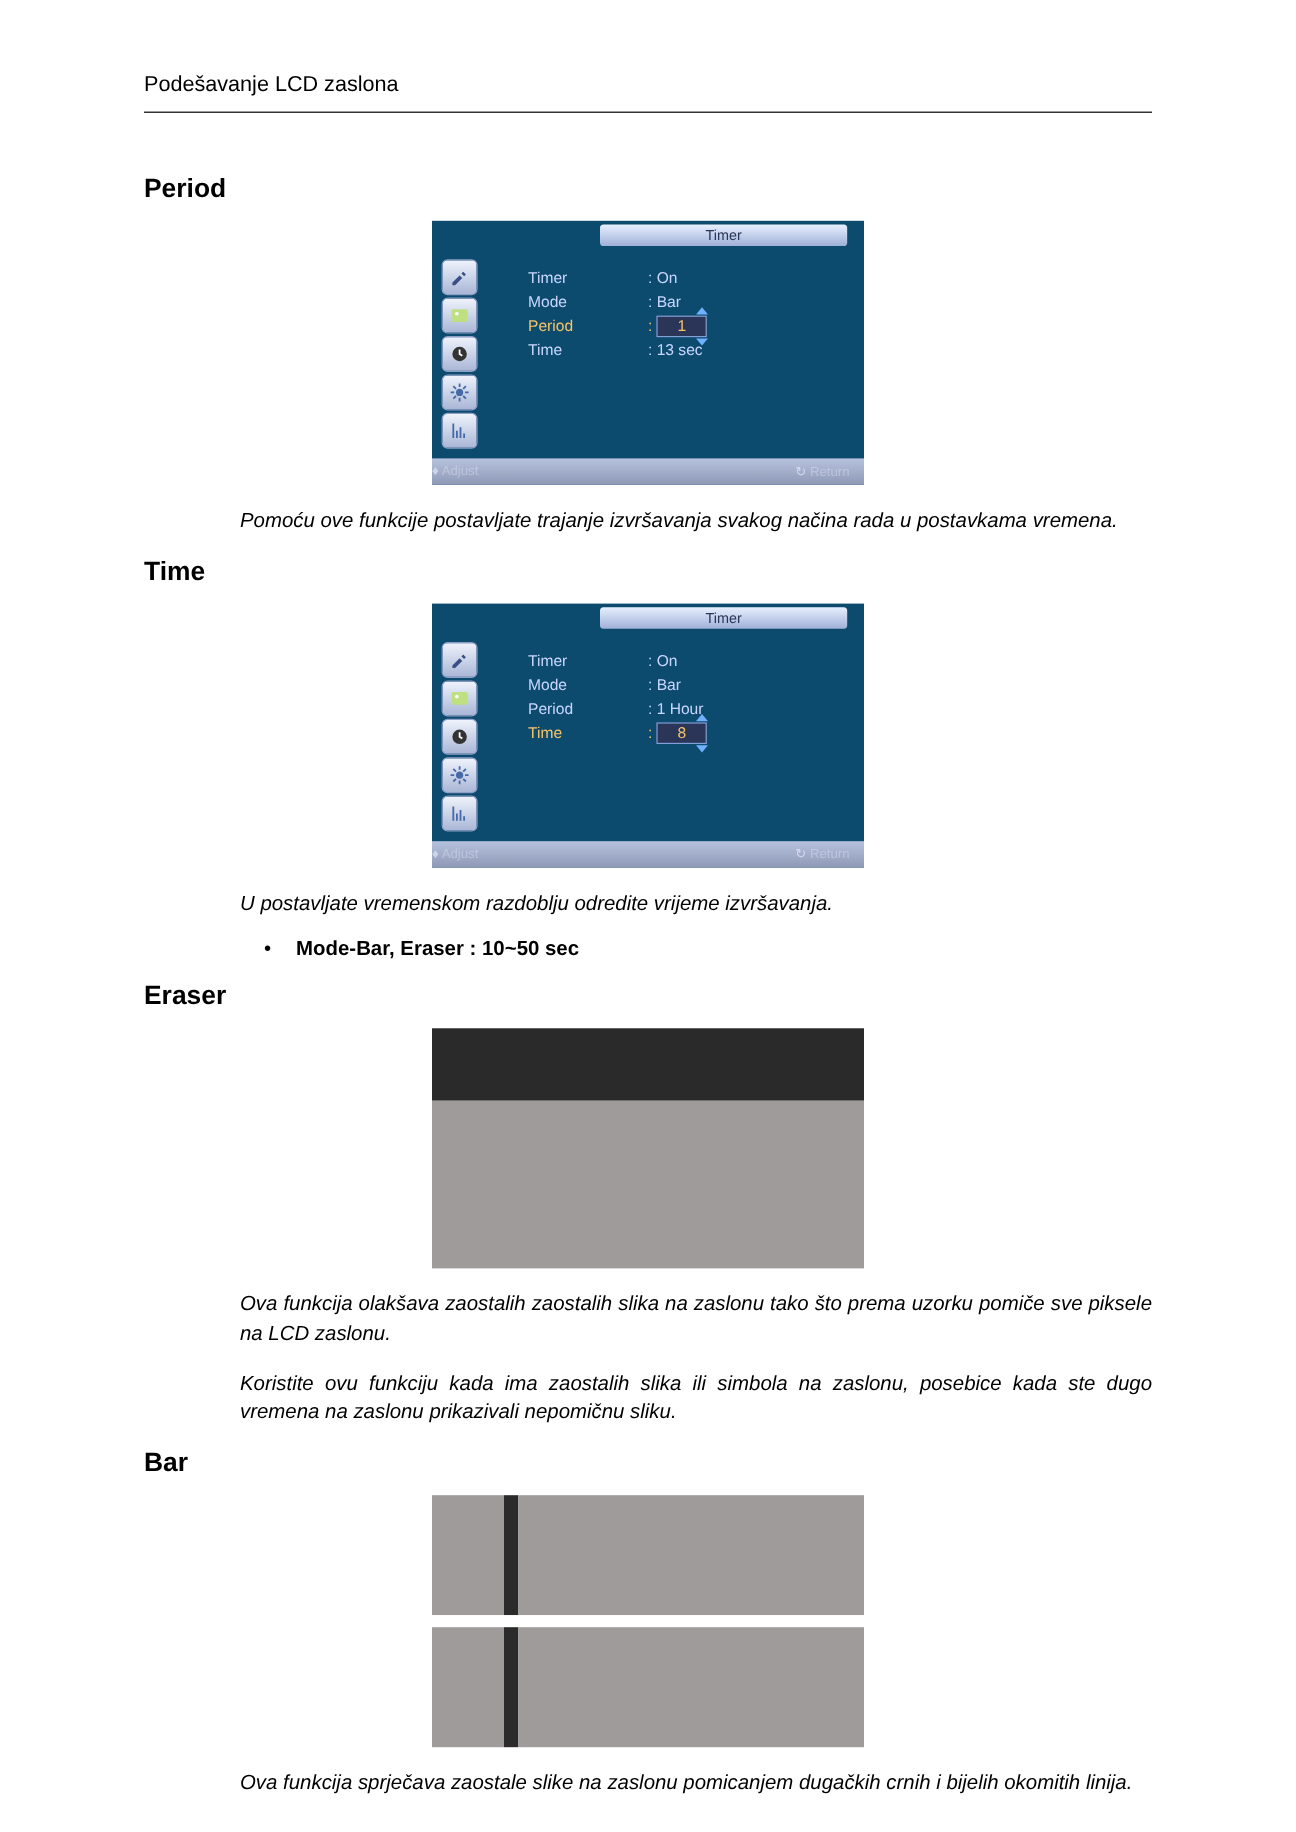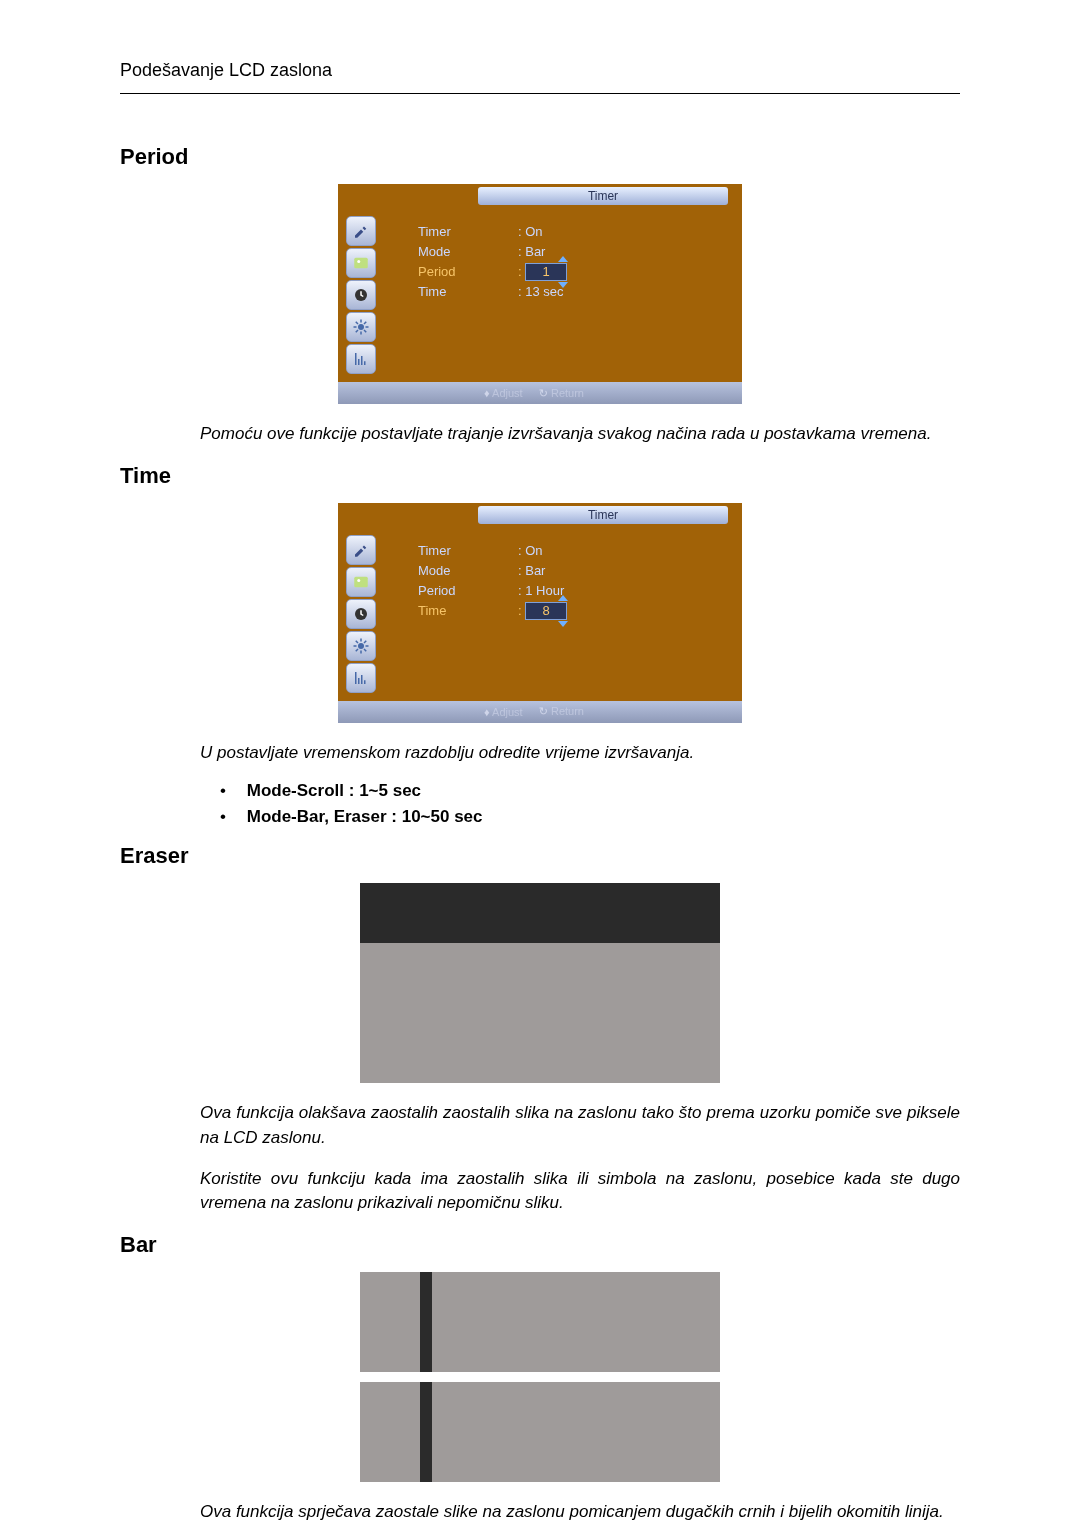--- a/index.html
+++ b/index.html
@@ -38,23 +38,23 @@
   ul.body-list li::before {
     content: "•";
     display: inline-block;
     width: 22px;
   }
   ul.body-list li { margin: 6px 0; }
   .bold { font-weight: bold; }
 
   
   .osd {
-    width: 404px;
+    width: 360px;
     margin: 0 auto 18px auto;
-    background: #a16207;
+    background: #0c4a6e;
     position: relative;
     font-size: 13px;
     color: #cfe0ff;
   }
   .osd-titlewrap {
     height: 26px;
     position: relative;
     margin-left: 80px;
     margin-right: 6px;
   }
@@ -111,21 +111,21 @@
     width: 0; height: 0;
     border-left: 5px solid transparent;
     border-right: 5px solid transparent;
   }
   .osd-arrow.up { top: -8px; border-bottom: 6px solid #6fb0ff; }
   .osd-arrow.down { bottom: -8px; border-top: 6px solid #6fb0ff; }
   .osd-footer {
     height: 22px;
     background: linear-gradient(#b7c2de,#8e99b7);
     display: flex;
-    justify-content: center;
+    justify-content: space-between;
     align-items: center;
     gap: 16px;
     padding-right: 12px;
     font-size: 11px;
     color: #728;
     color: #dfe6fa;
   }
   .osd-footer span { color: #eef0ff; opacity: .6; }
 
   
@@ -291,23 +291,20 @@
     </div>
   </div>
   <div class="osd-footer">
     <span>♦ <span>Adjust</span></span>
     <span>↻ <span>Return</span></span>
   </div>
 </div>
 
 <p class="body-text">U postavljate vremenskom razdoblju odredite vrijeme izvršavanja.</p>
 <ul class="body-list">
-  <li>
-    <span class="bold">Mode-Scroll</span><span class="bold"> : 1~5 sec</span>
-  </li>
   <li>
     <span class="bold">Mode-Bar, Eraser</span><span class="bold"> : 10~50 sec</span>
   </li>
 </ul>
 
 <div class="section-title">Eraser</div>
 <div class="scroll-box">
   <div class="scroll-top"></div>
   <div class="scroll-rest"></div>
 </div>

